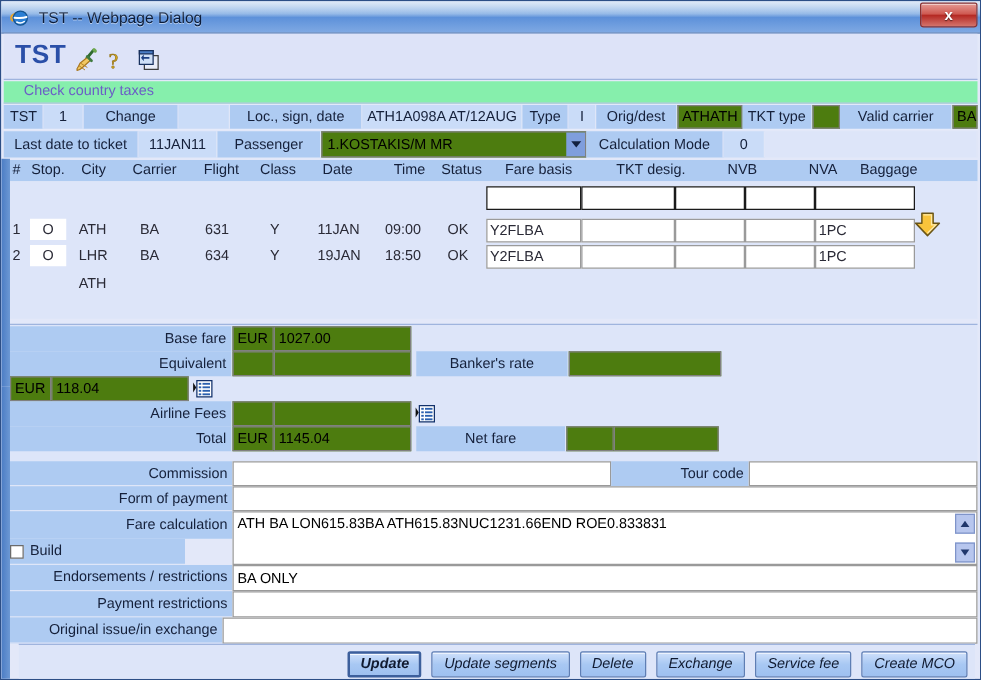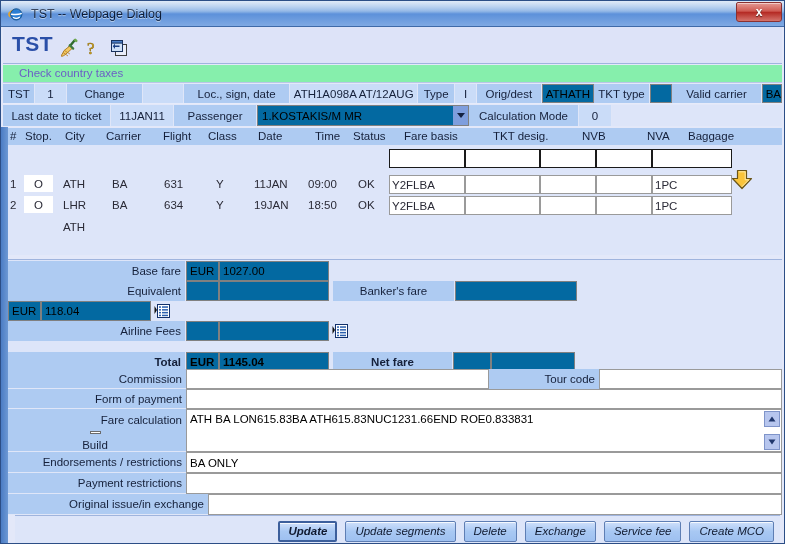--- a/index.html
+++ b/index.html
@@ -102,21 +102,21 @@
   }
   .lbl.right { justify-content: flex-end; padding-right: 4px; }
   .lbl.left  { justify-content: flex-start; padding-left: 5px; }
   .lbl2 {
     background: #cadcf8;
     display: flex; align-items: center; justify-content: center;
     font-size: 11.5px; color: #15203a; height: 100%;
     border-right: 1px solid #dfe6f8;
   }
   .val {
-    background: #0369a1; border: 1px solid #808080;
+    background: #4d7c0f; border: 1px solid #808080;
     display: flex; align-items: center; padding-left: 3px;
     font-size: 11.5px; color: #000; height: 100%;
   }
   .plain {
     background: #dde5f9;
     display: flex; align-items: center; justify-content: center;
     font-size: 11.5px; color: #15203a; height: 100%;
     border-right: 1px solid #dfe6f8;
   }
 
@@ -391,21 +391,21 @@
       <div class="frow" style="top:1px;">
         <div class="lbl right" style="width:178px">Base fare</div>
         <div class="val" style="width:33px">EUR</div>
         <div class="val" style="width:110px">1027.00</div>
       </div>
 
       <div class="frow" style="top:21px;">
         <div class="lbl right" style="width:178px">Equivalent</div>
         <div class="val" style="width:33px"></div>
         <div class="val" style="width:110px"></div>
-        <div class="lbl" style="width:122px; margin-left:4px;">Banker's fare</div>
+        <div class="lbl" style="width:122px; margin-left:4px;">Banker's rate</div>
         <div class="val" style="width:122px"></div>
       </div>
 
       <div class="frow" style="top:41px;">
         <div class="val" style="width:33px">EUR</div>
         <div class="val" style="width:110px">118.04</div>
         <span class="mini-list-icon" style="position:relative; left:3px; top:2px;">
           <svg width="17" height="16" viewBox="0 0 17 16">
             <path d="M0.5 3 L0.5 11 L3 7 Z" fill="#101010"></path>
             <rect x="3.5" y="1.5" width="12" height="13" fill="#fff" stroke="#11306b"></rect>
@@ -438,21 +438,21 @@
                 <rect x="8" y="6.1" width="6" height="1.5"></rect>
               <rect x="5" y="8.9" width="2" height="1.5"></rect>
                 <rect x="8" y="8.9" width="6" height="1.5"></rect>
               <rect x="5" y="11.7" width="2" height="1.5"></rect>
                 <rect x="8" y="11.7" width="6" height="1.5"></rect>
             </g>
           </svg>
         </span>
       </div>
 
-      <div class="frow" style="top:92px;font-weight:bold;">
+      <div class="frow" style="top:81px;">
         <div class="lbl right" style="width:178px">Total</div>
         <div class="val" style="width:33px">EUR</div>
         <div class="val" style="width:110px">1145.04</div>
         <div class="lbl" style="width:120px; margin-left:4px;">Net fare</div>
         <div class="val" style="width:38px"></div>
         <div class="val" style="width:84px"></div>
       </div>
     </div>
 
     <div class="lower">
@@ -465,21 +465,21 @@
       </div>
 
       <div class="lrow" style="top:20px; height:20px;">
         <div class="lcap" style="width:178px">Form of payment</div>
         <div class="lfld" style="flex:1"></div>
       </div>
 
       <div class="lrow" style="top:40px; height:43px;">
         <div style="width:178px; display:flex; flex-direction:column;">
           <div class="lcap" style="height:22px; width:178px; border-bottom:none;">Fare calculation</div>
-          <div class="lcap" style="height:21px; width:178px; justify-content:flex-start; gap:5px; border-bottom:1px solid #dfe6f8;flex-direction:column;">
+          <div class="lcap" style="height:21px; width:140px; justify-content:flex-start; gap:5px; border-bottom:1px solid #dfe6f8;">
             <span class="chk"></span>
             <span>Build</span>
           </div>
         </div>
         <div class="lfld" style="flex:1; align-items:flex-start; padding-top:3px; position:relative;">
           <span>ATH BA LON615.83BA ATH615.83NUC1231.66END ROE0.833831</span>
           <span class="scroll-btn" style="right:1px; top:1px;">
             <svg width="8" height="6" viewBox="0 0 8 6">
                 <path d="M4 0.5 L7.5 5.5 H0.5 Z" fill="#20376c"></path>
               </svg>
@@ -496,21 +496,21 @@
         <div class="lcap" style="width:178px">Endorsements / restrictions</div>
         <div class="lfld" style="flex:1">BA ONLY</div>
       </div>
 
       <div class="lrow" style="top:104px; height:21px;">
         <div class="lcap" style="width:178px">Payment restrictions</div>
         <div class="lfld" style="flex:1"></div>
       </div>
 
       <div class="lrow" style="top:125px; height:21px;">
-        <div class="lcap" style="width:200px">Original issue/in exchange</div>
+        <div class="lcap" style="width:170px">Original issue/in exchange</div>
         <div class="lfld" style="flex:1"></div>
       </div>
 
       <div class="btnbar">
         <button class="btn default">Update</button>
         <button class="btn">Update segments</button>
         <button class="btn">Delete</button>
         <button class="btn">Exchange</button>
         <button class="btn">Service fee</button>
         <button class="btn">Create MCO</button>

